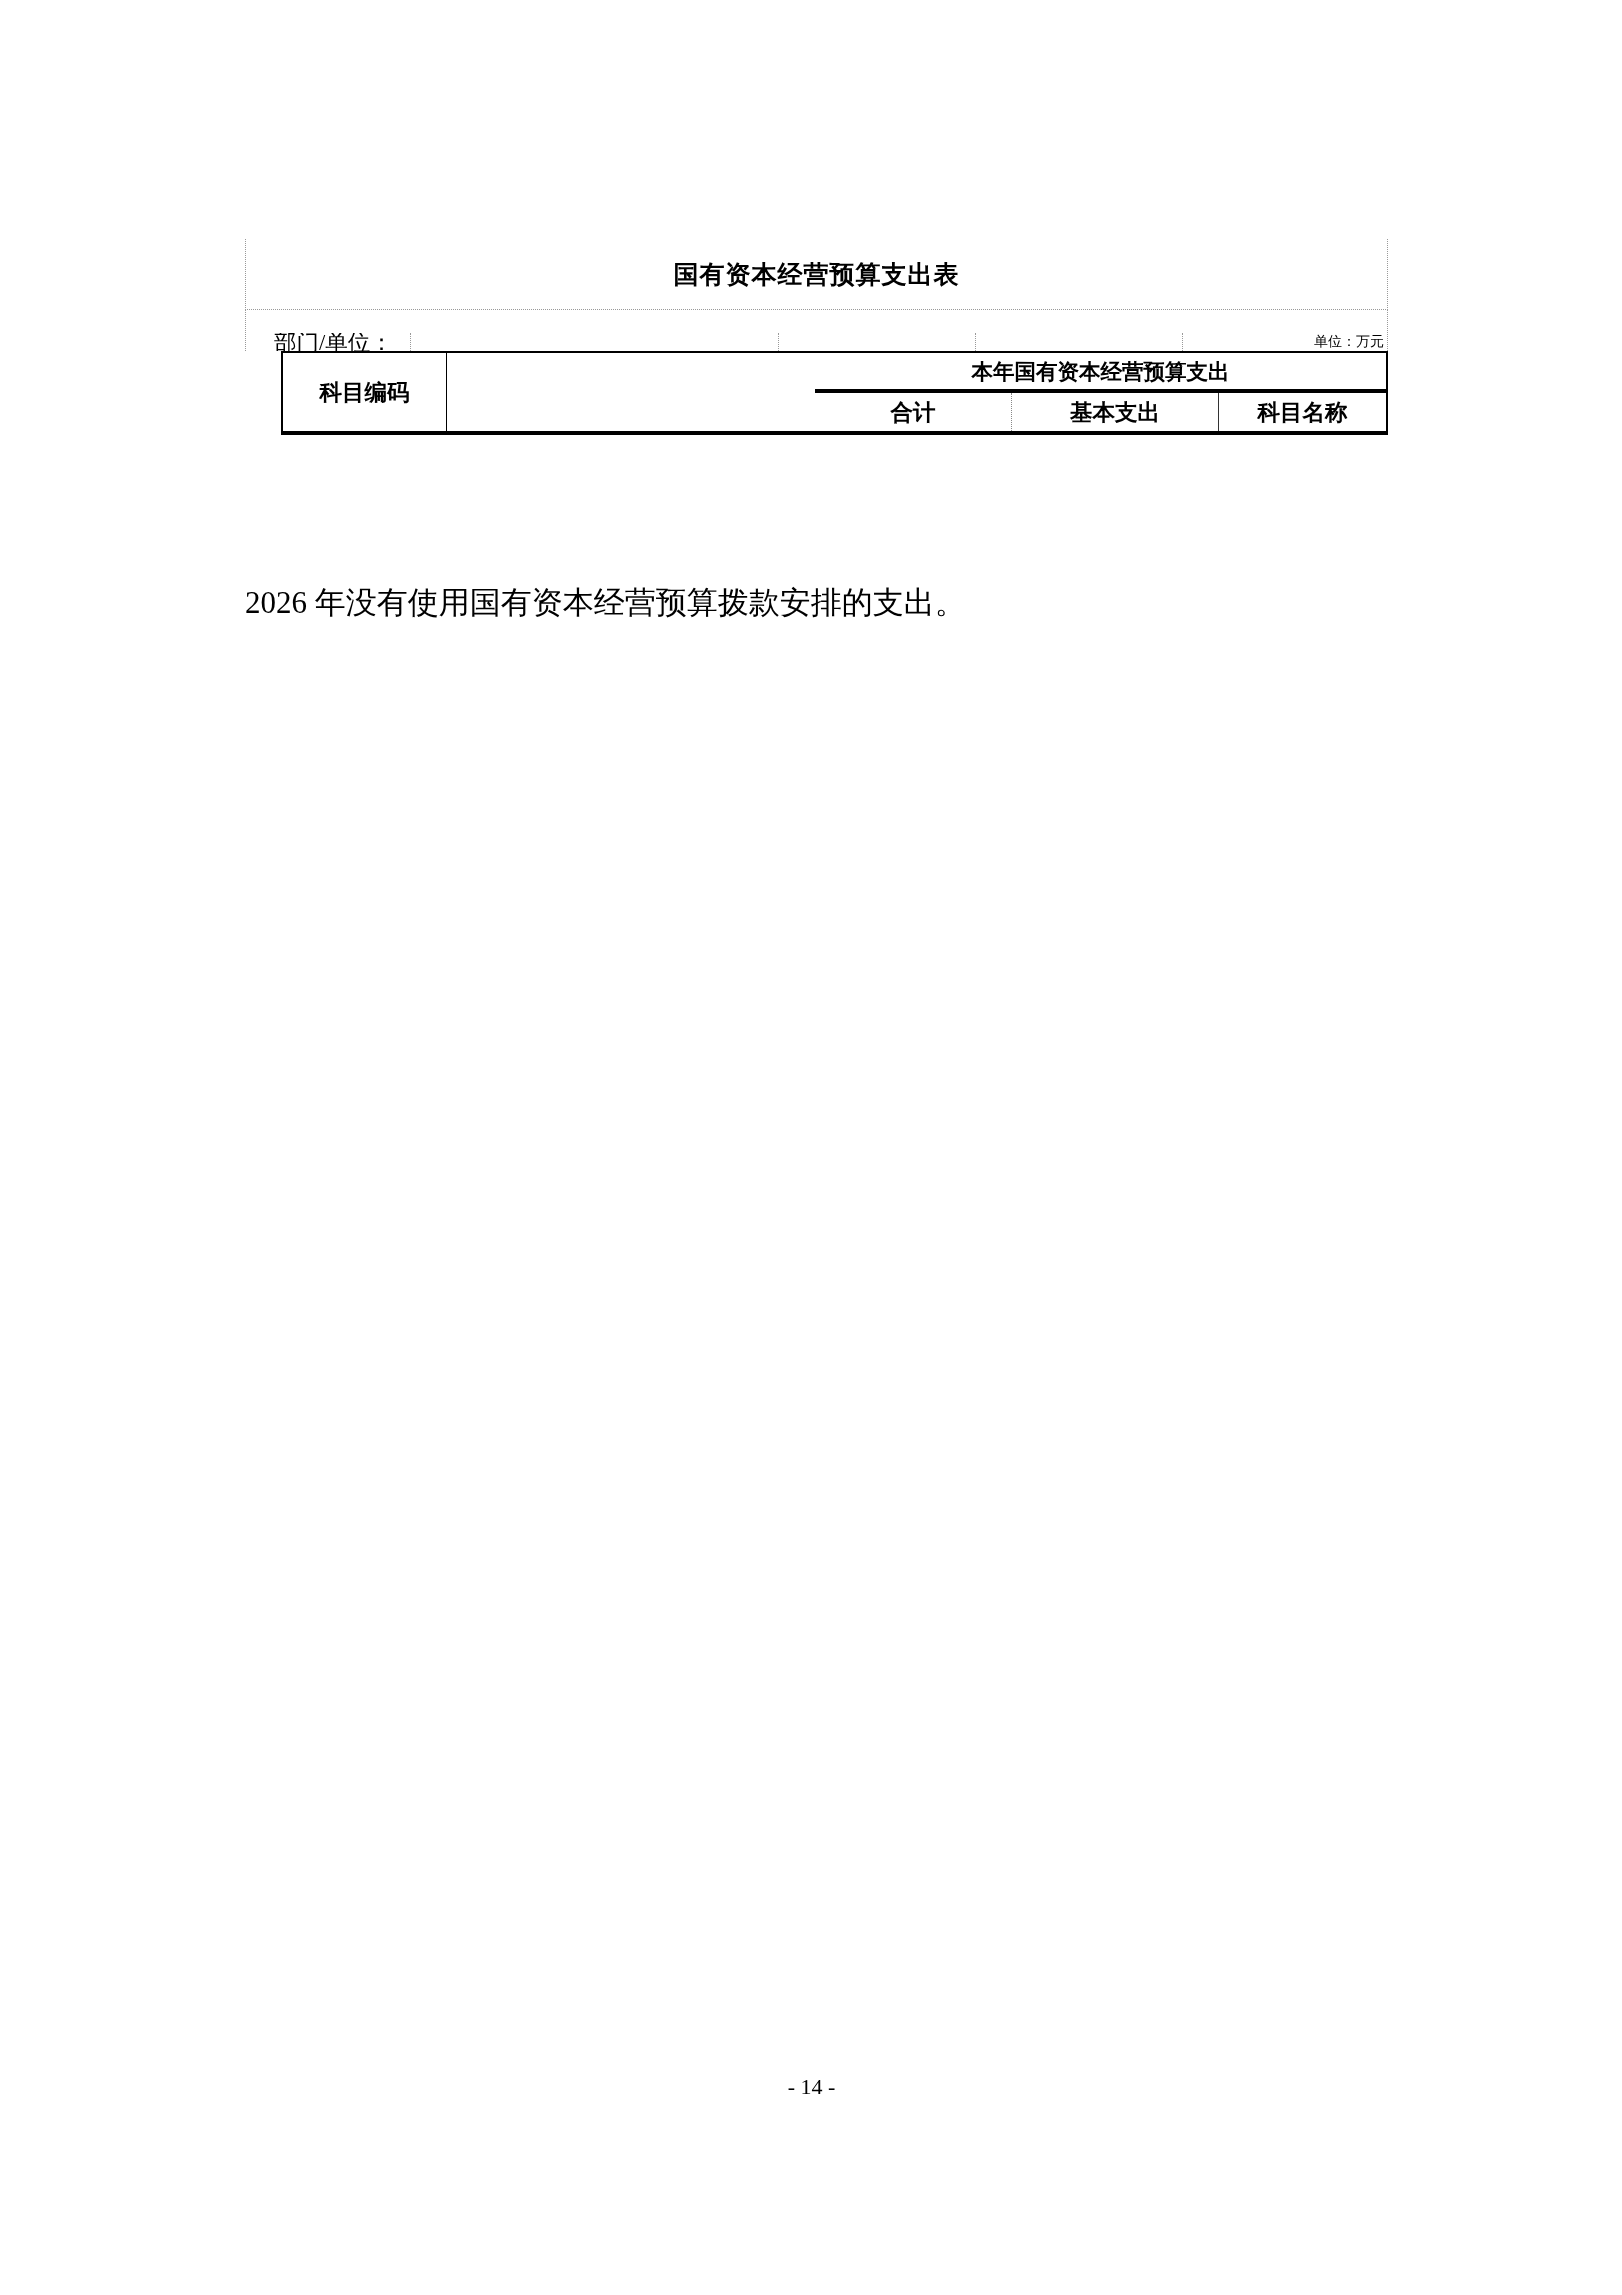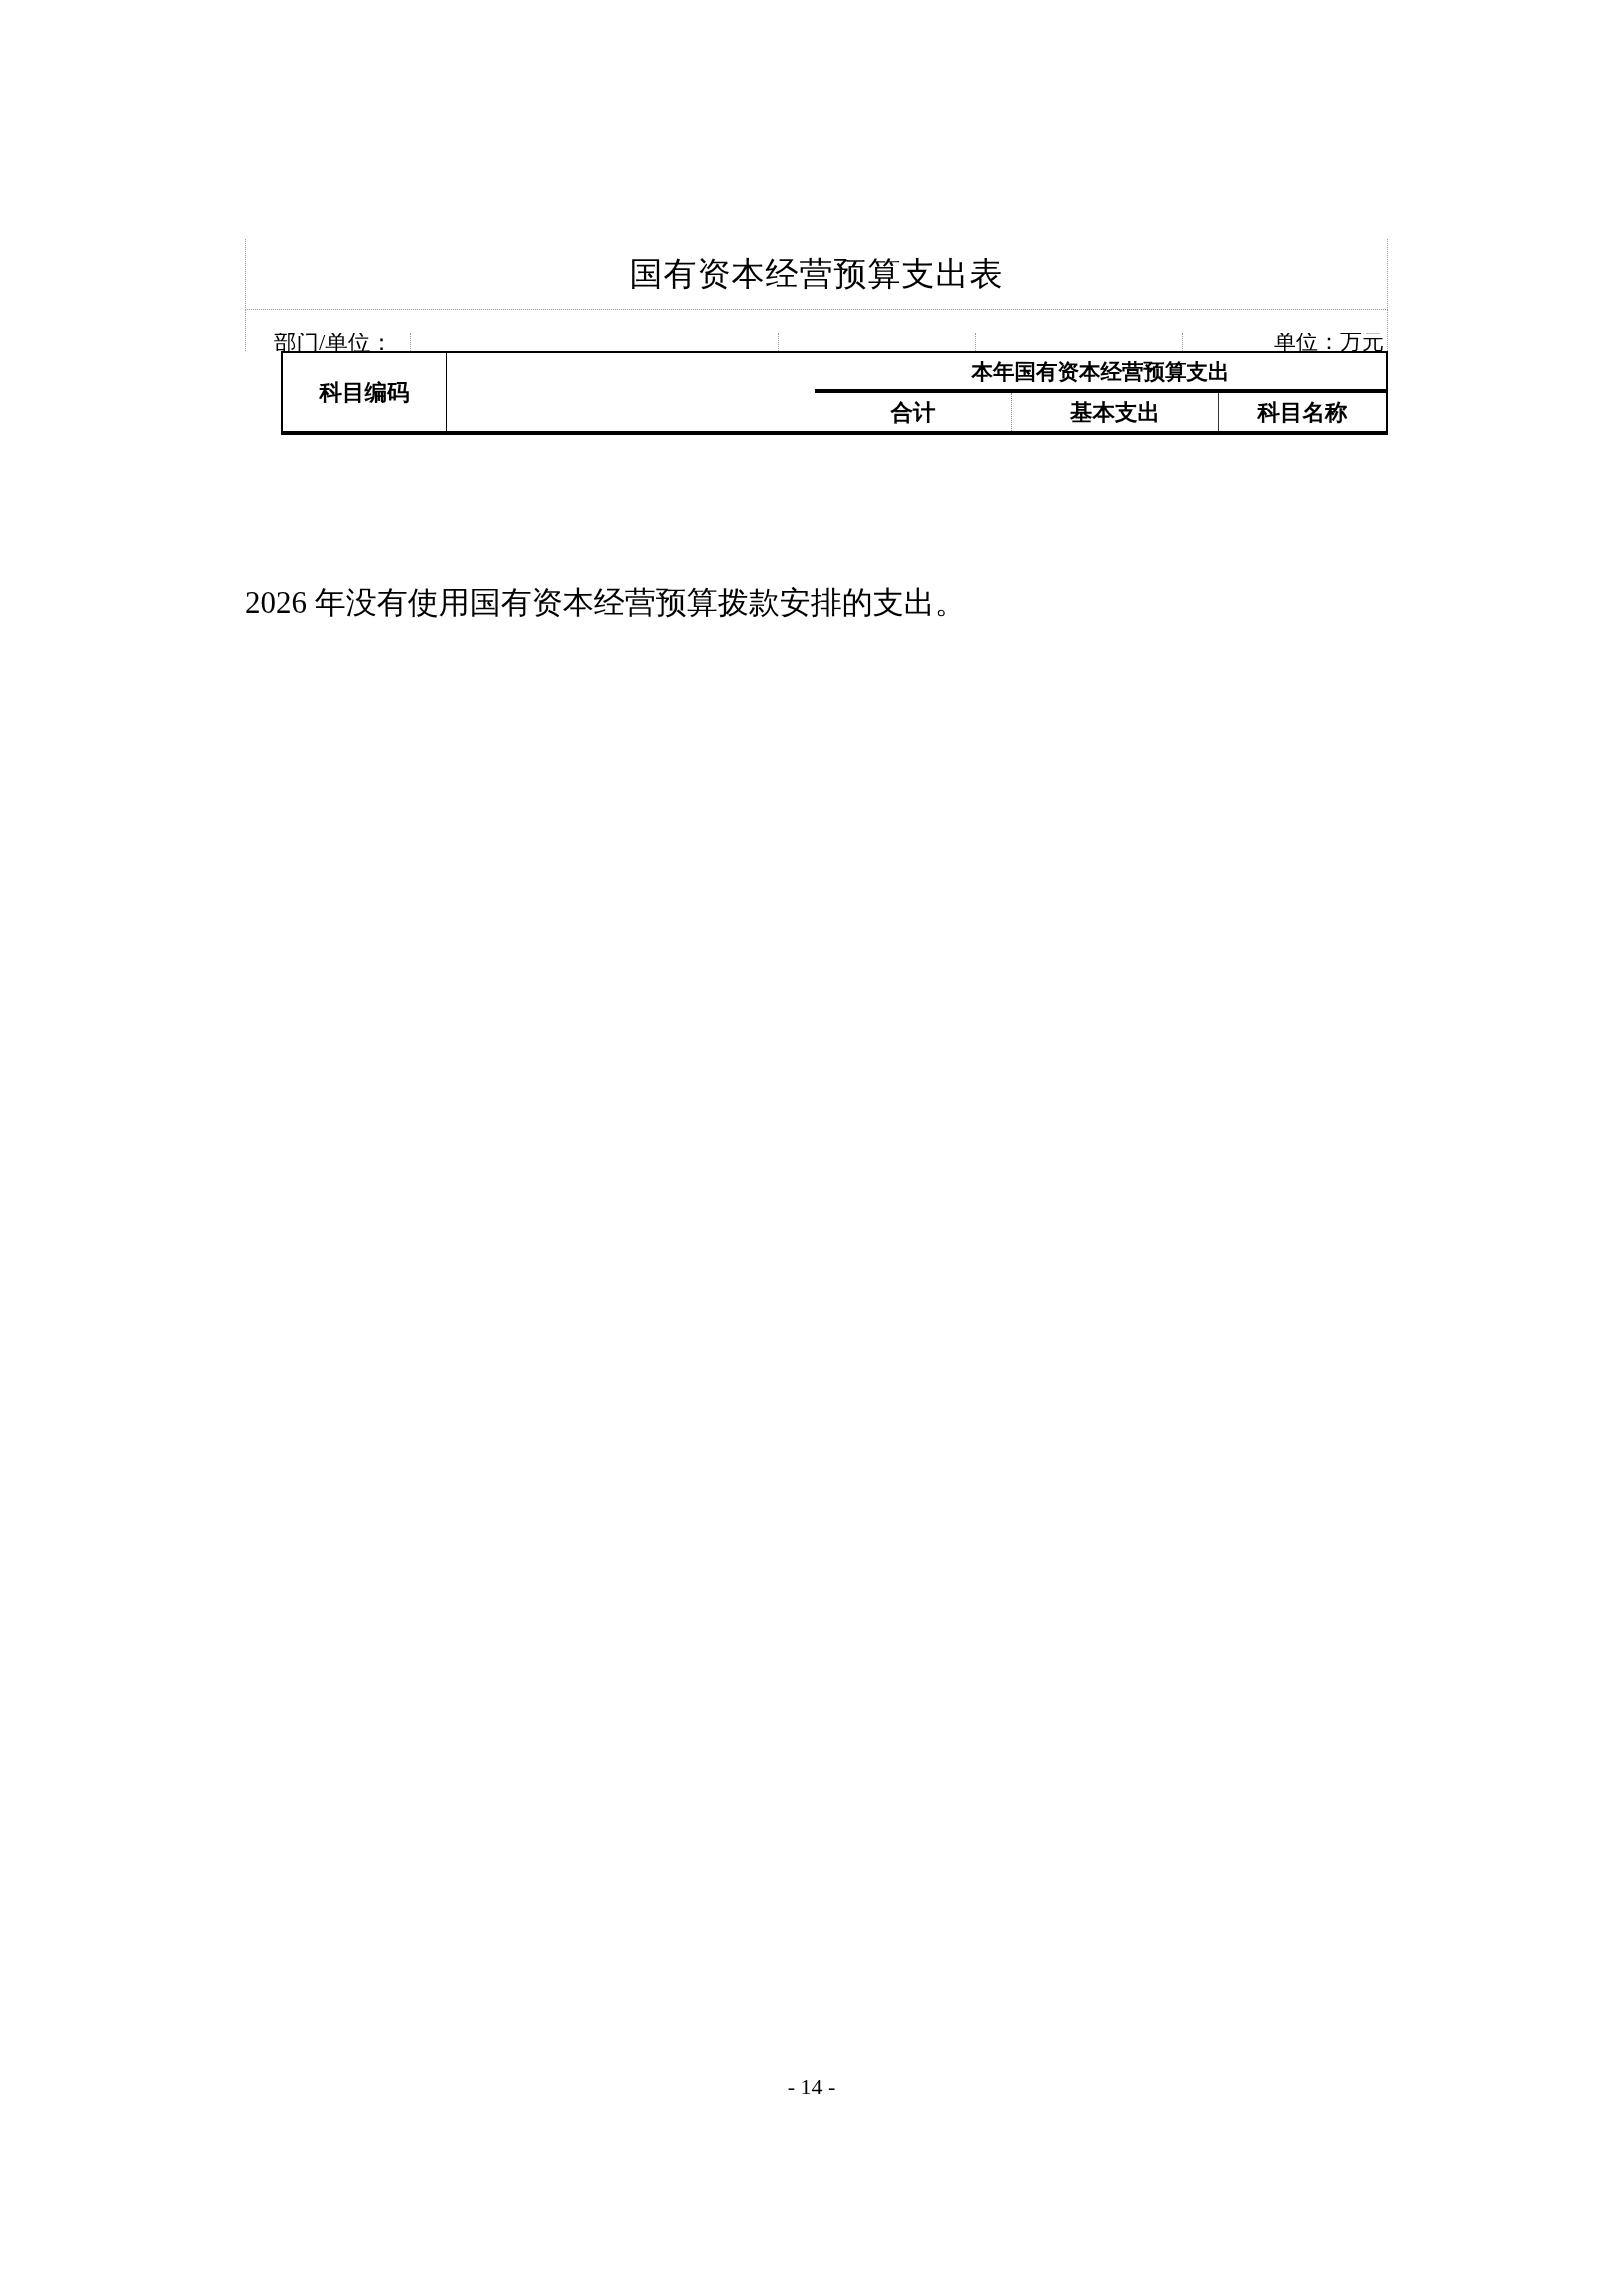--- a/index.html
+++ b/index.html
@@ -49,22 +49,22 @@
   .row-title {
     height: 71px;
     border-left: 1px dotted #999999;
     border-right: 1px dotted #999999;
     border-bottom: 1px dotted #999999;
     display: flex;
     align-items: center;
     justify-content: center;
   }
   .title-text {
-    font-size: 33px;
-    font-weight: normal;
+    font-size: 25px;
+    font-weight: bold;
     letter-spacing: 1px;
     white-space: nowrap;
   }
 
   
   .row-dept {
     height: 41px;
     border-left: 1px dotted #999999;
     border-right: 1px dotted #999999;
   }
@@ -75,21 +75,21 @@
     margin-top: 23px;
   }
   .row-dept .cell + .cell { border-left: 1px dotted #999999; }
   .dept-text {
     font-size: 22.5px;
     padding-left: 28px;
     white-space: nowrap;
   }
   .unit-cell { justify-content: flex-end; }
   .unit-text {
-    font-size: 22px;
+    font-size: 14px;
     padding-right: 3.1px;
     white-space: nowrap;
   }
 
   
   .header {
     display: grid;
     grid-template-columns: 164px 368px 197px 207px 1fr;
     grid-template-rows: 40px 38px;
     border: 2px solid #000000;

